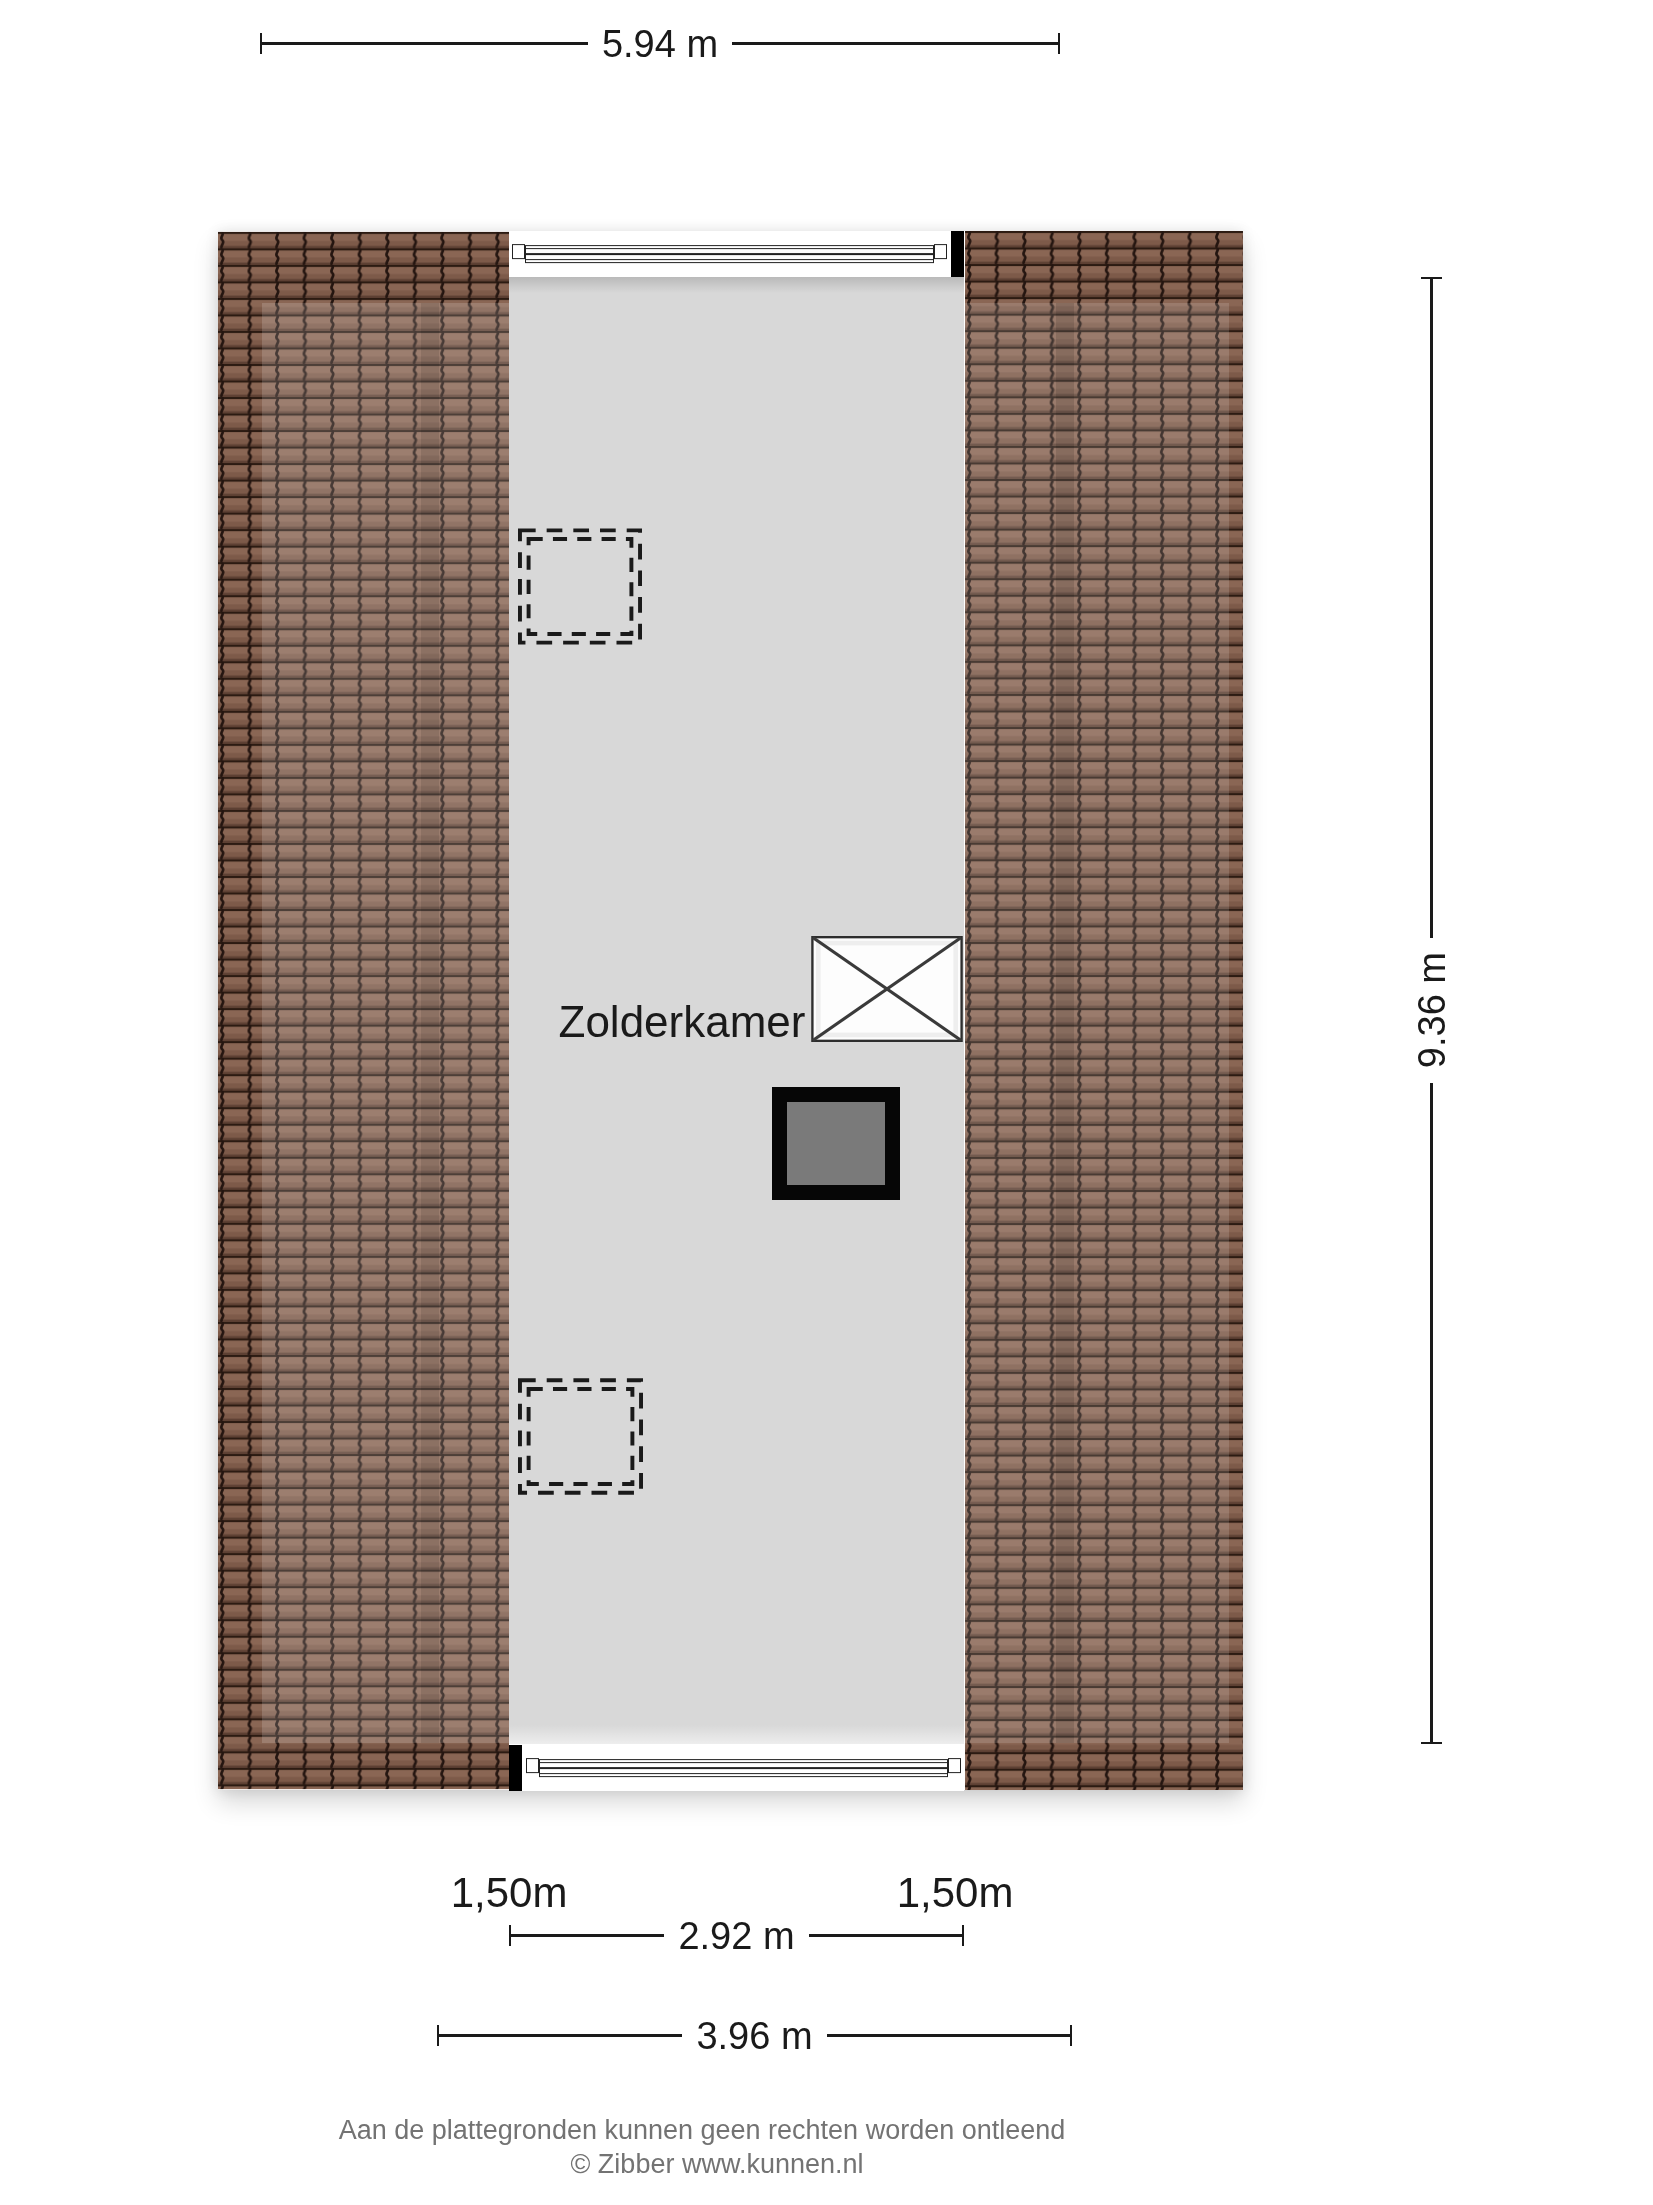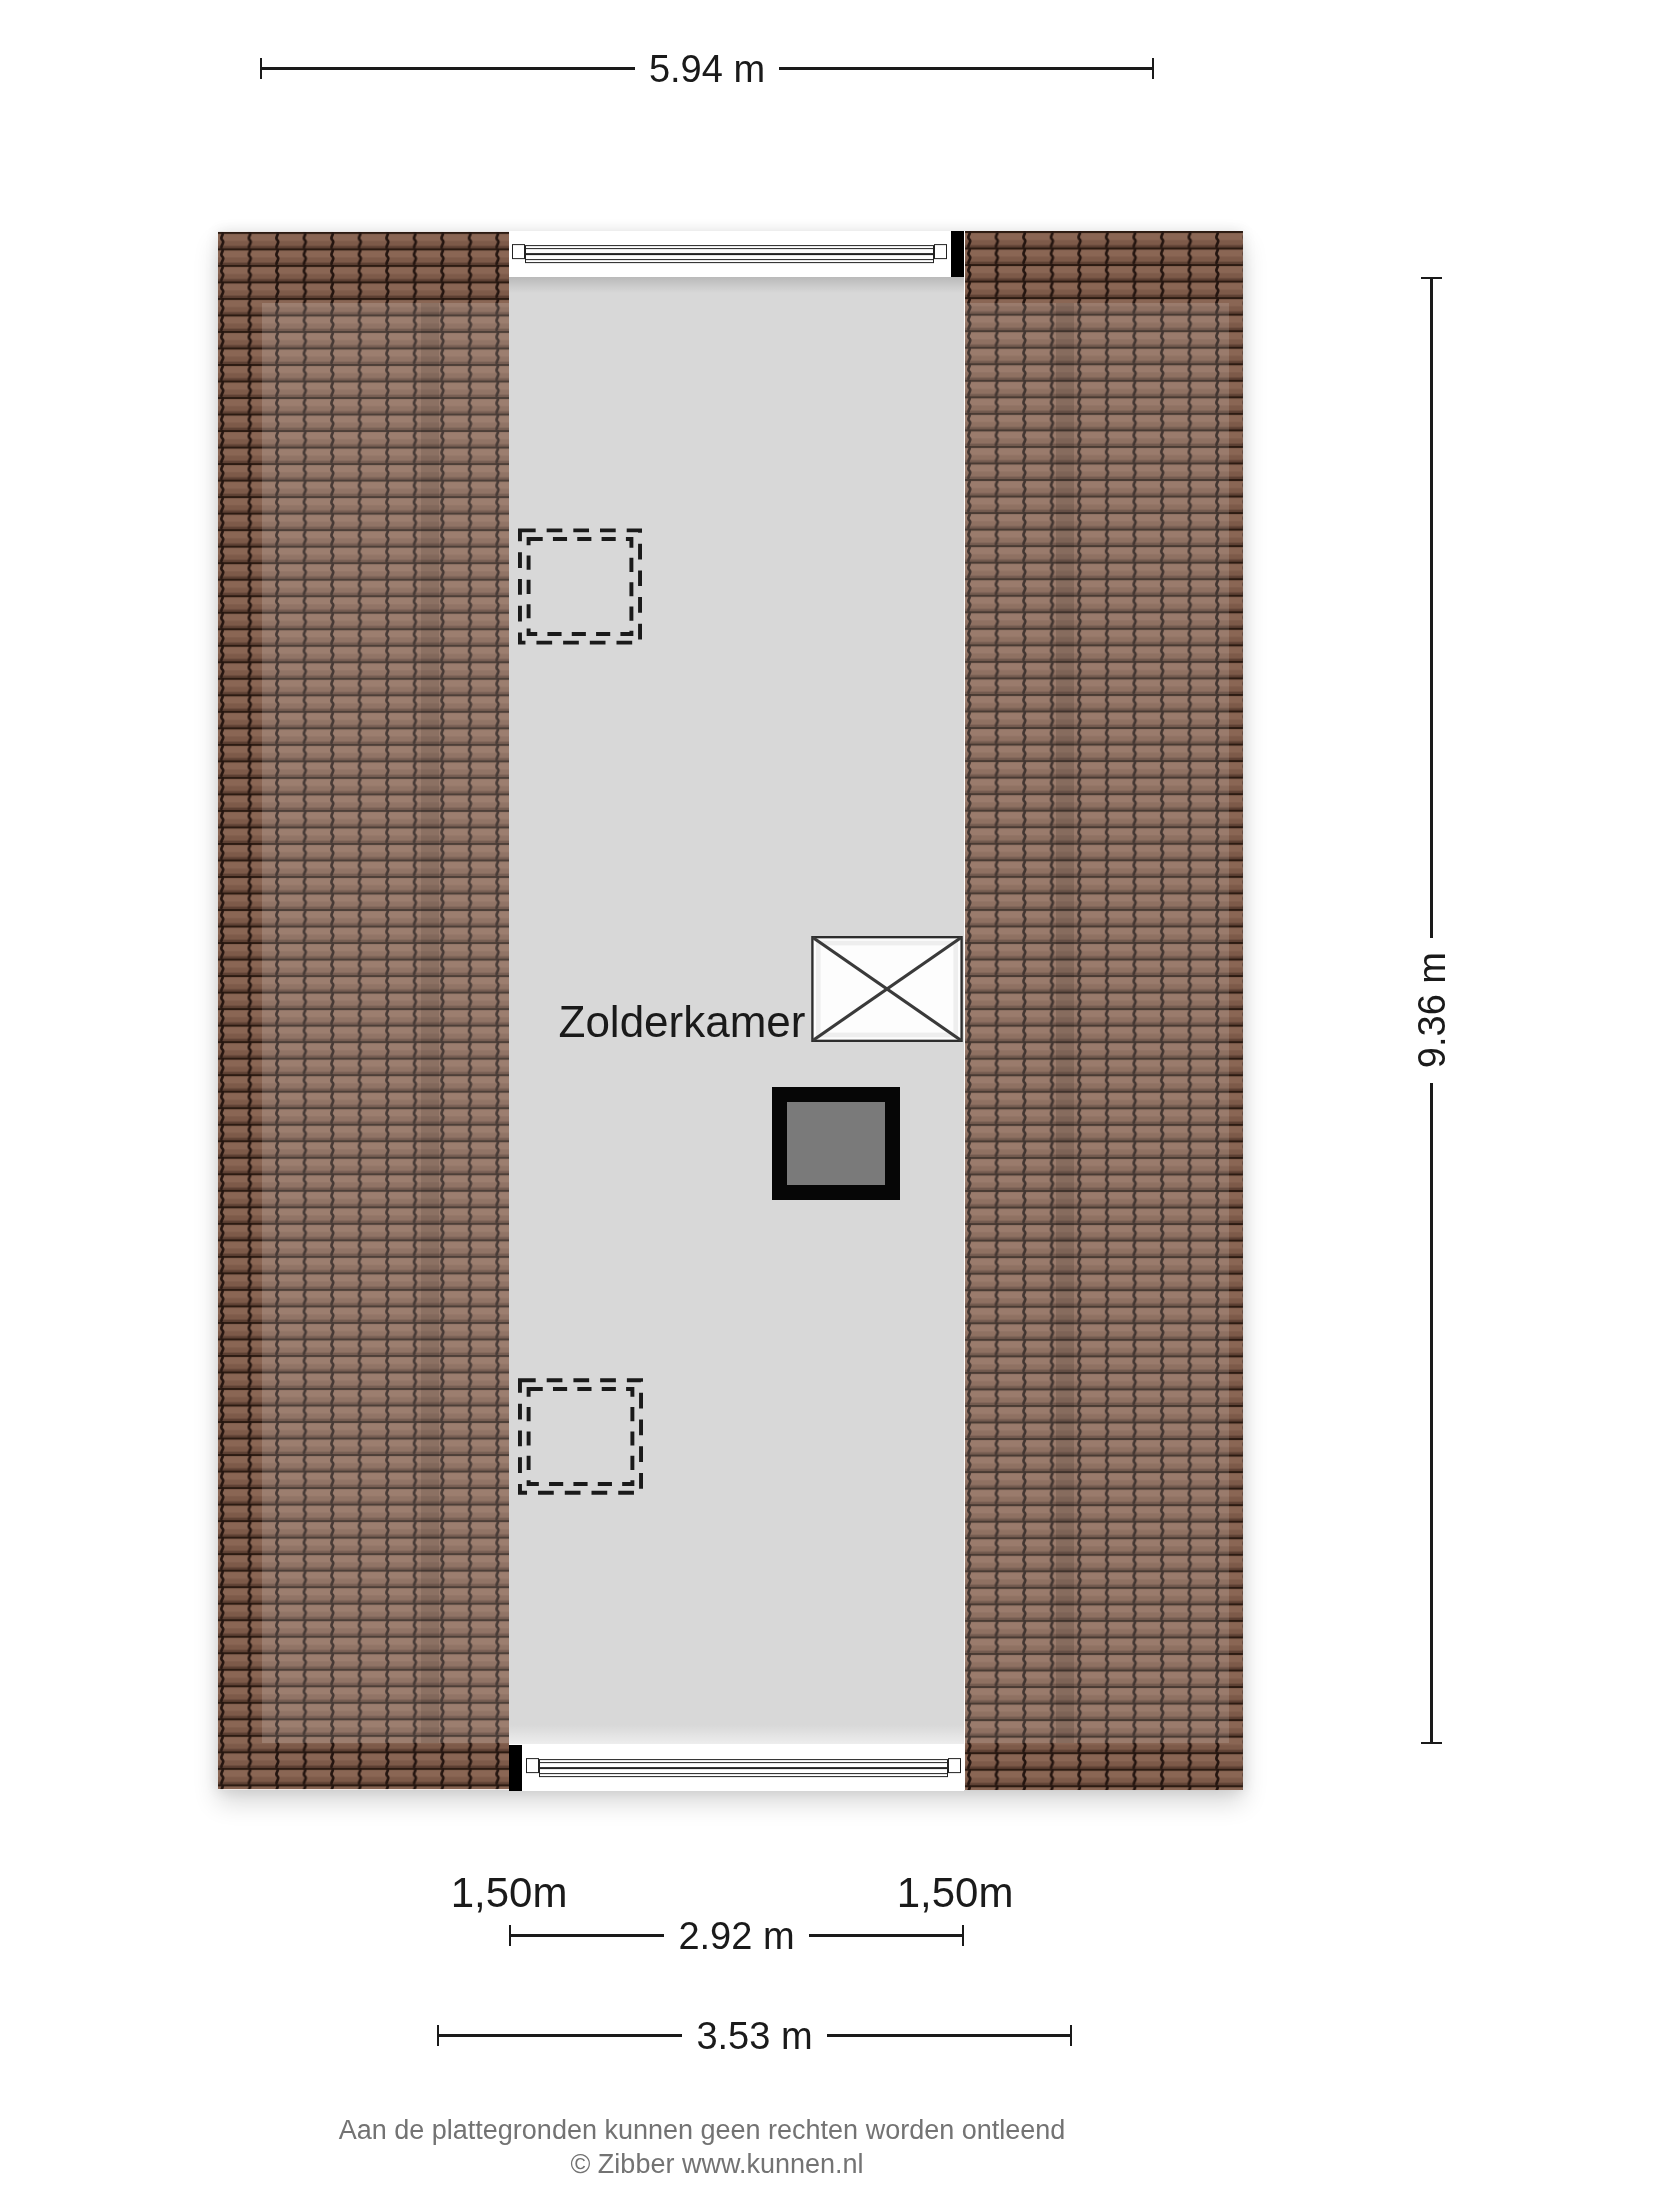--- a/index.html
+++ b/index.html
@@ -65,21 +65,21 @@
 
   .room-label{font-size:44px;line-height:1;transform:translate(-50%,-50%);white-space:nowrap;}
   .small-label{font-size:42px;line-height:1;transform:translate(-50%,-50%);white-space:nowrap;}
   .footer-line{font-size:27px;line-height:1.2;transform:translate(-50%,-50%);white-space:nowrap;color:#737373;}
 </style>
 </head>
 <body>
 
 <div class="stage">
 
-  <div class="abs dim-h" style="left:260px;top:23px;width:894px;height:41px;margin-top:25px;">
+  <div class="abs dim-h" style="left:260px;top:23px;width:800px;height:41px;">
     <span class="tick"></span>
     <span class="seg"></span>
     <span class="dim-label">5.94 m</span>
     <span class="seg"></span>
     <span class="tick"></span>
   </div>
 
   <div class="abs dim-v" style="left:1414px;top:277px;width:35px;height:1467px;">
     <span class="tick"></span>
     <span class="seg"></span>
@@ -179,21 +179,21 @@
     <span class="tick"></span>
     <span class="seg"></span>
     <span class="dim-label">2.92 m</span>
     <span class="seg"></span>
     <span class="tick"></span>
   </div>
 
   <div class="abs dim-h" style="left:437px;top:2015px;width:635px;height:41px;">
     <span class="tick"></span>
     <span class="seg"></span>
-    <span class="dim-label">3.53 m</span>
+    <span class="dim-label">3.96 m</span>
     <span class="seg"></span>
     <span class="tick"></span>
   </div>
 
   <div class="abs footer-line" style="left:702px;top:2130px;">Aan de plattegronden kunnen geen rechten worden ontleend</div>
   <div class="abs footer-line" style="left:717px;top:2164px;">© Zibber www.kunnen.nl</div>
 
 </div>
 
 

